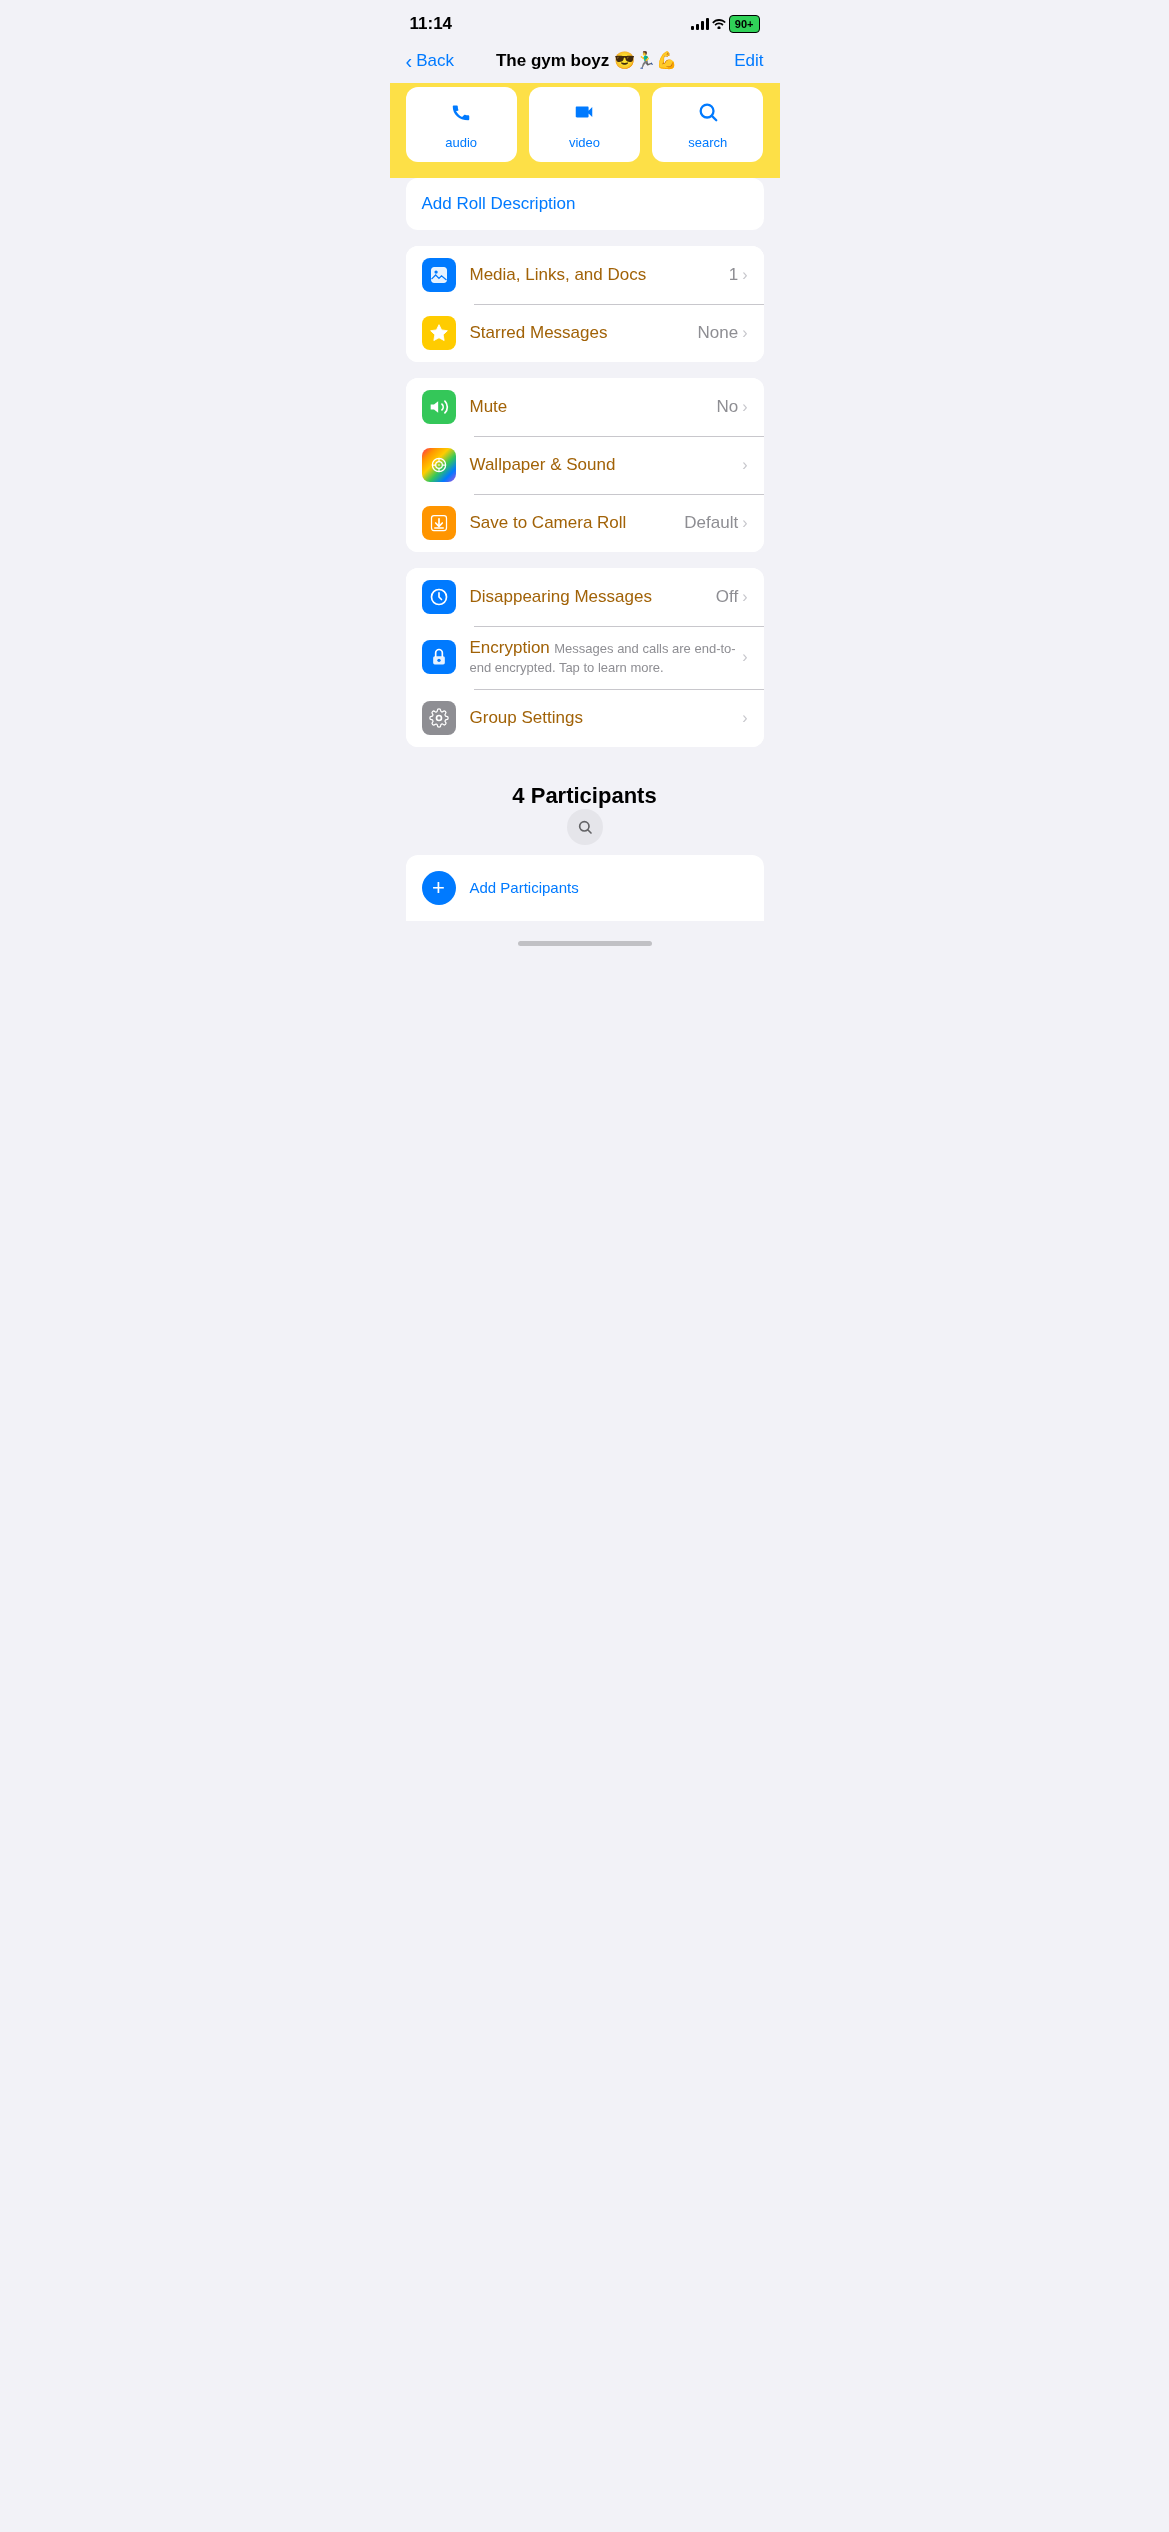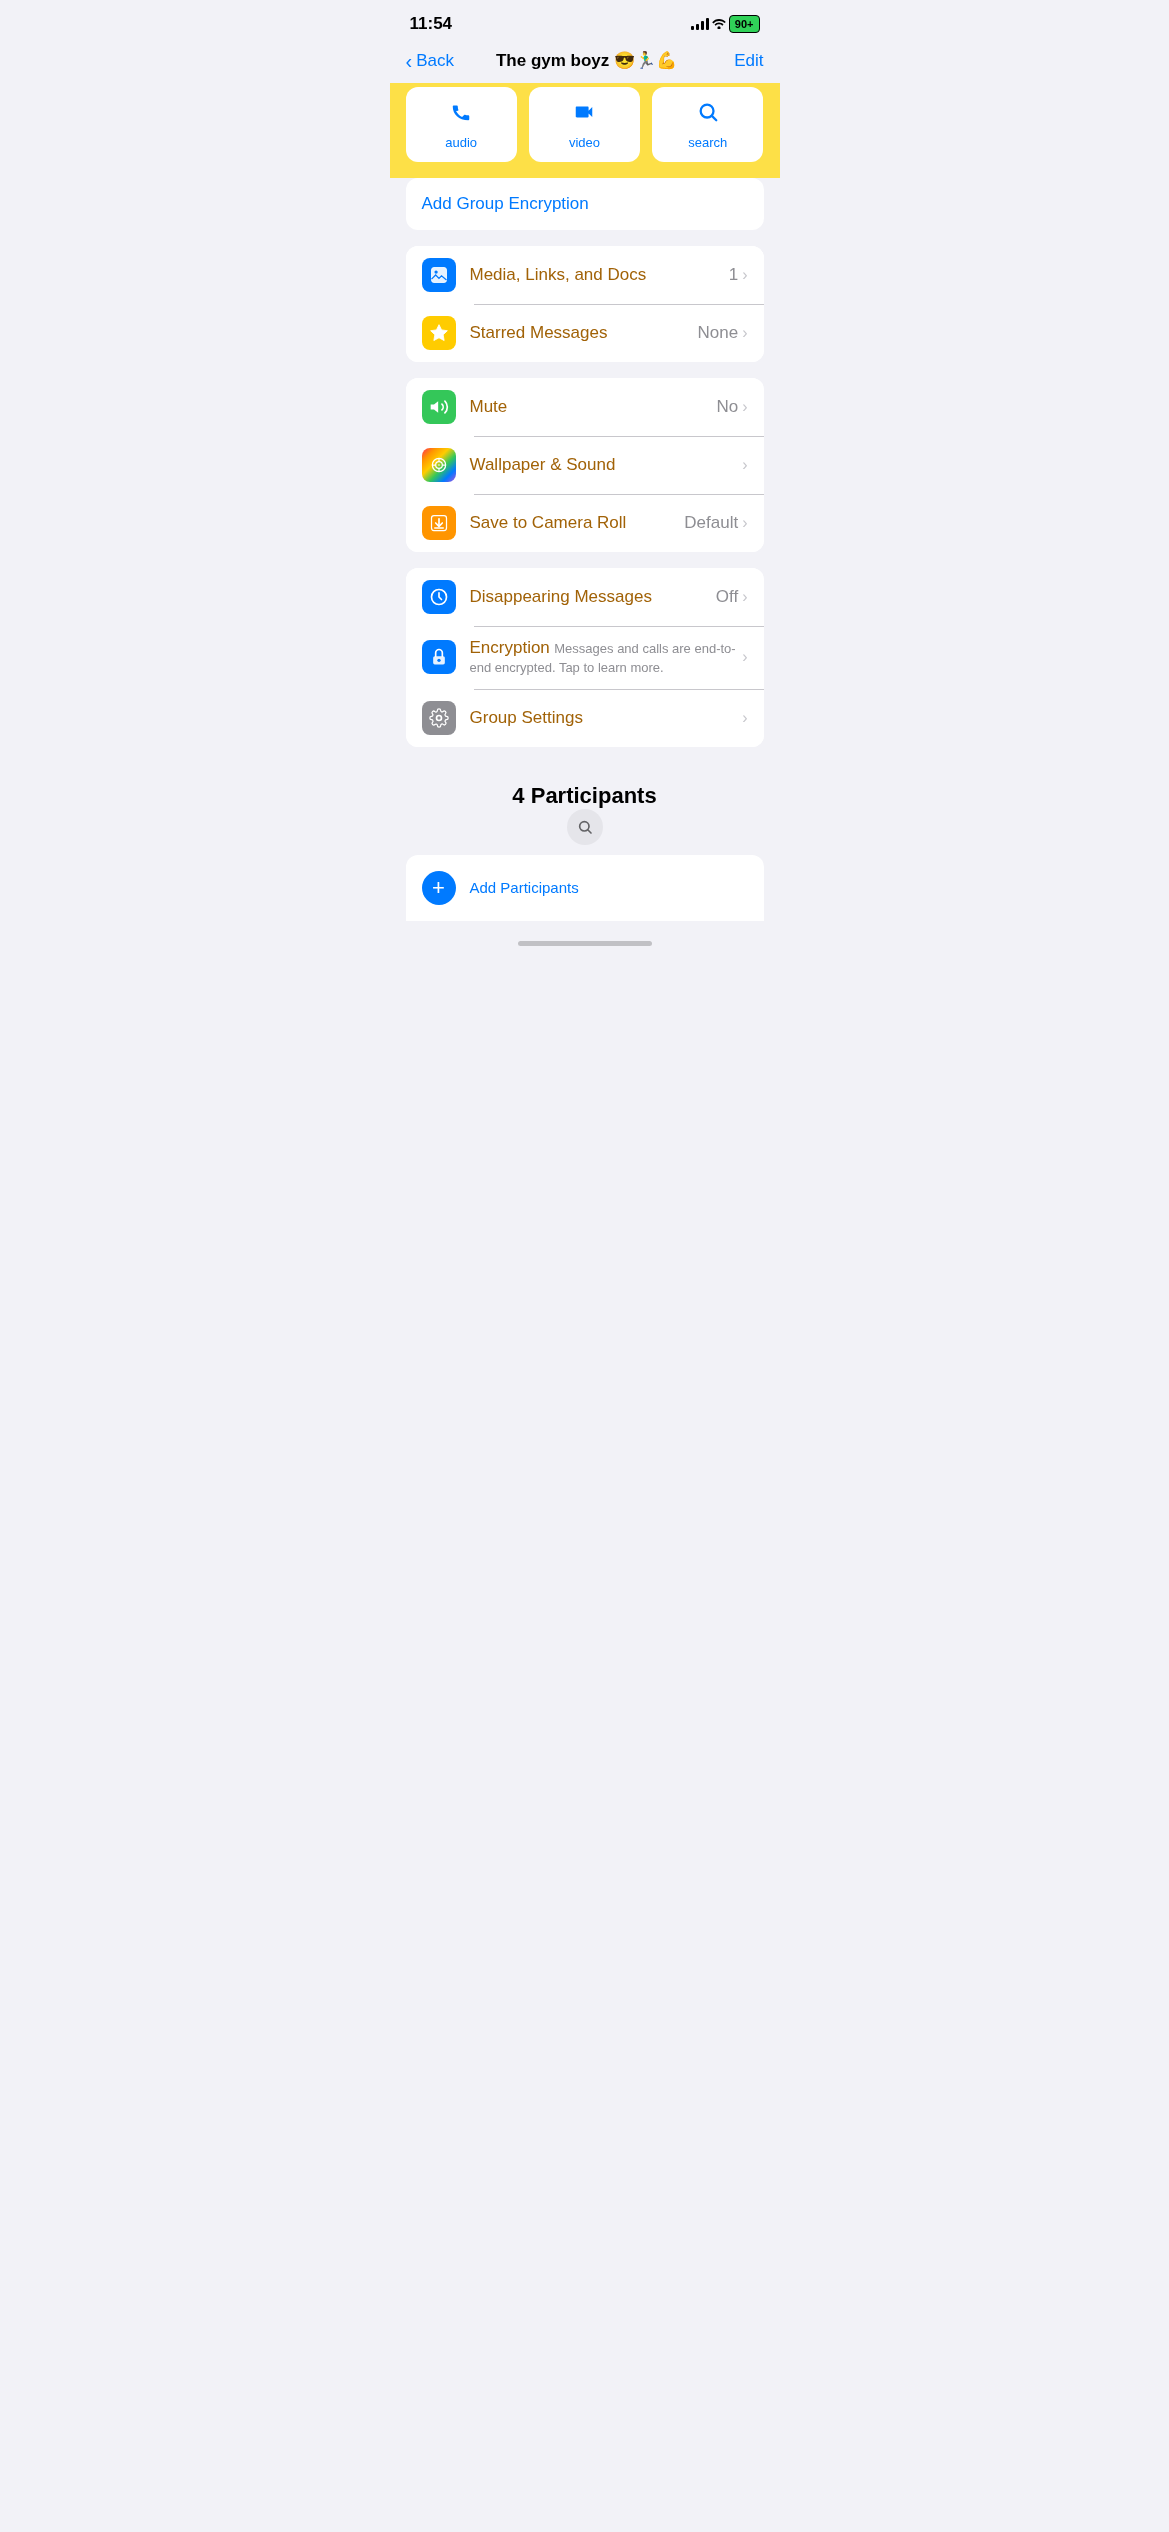--- a/index.html
+++ b/index.html
@@ -272,21 +272,21 @@
     .icon-svg {
       width: 20px;
       height: 20px;
       fill: white;
     }
   </style>
 </head>
 <body>
 
 <div class="status-bar">
-  <span class="status-time">11:54</span>
+  <span class="status-time">11:14</span>
   <div class="status-icons">
     <div class="signal-bars">
       <span></span>
         <span></span>
         <span></span>
         <span></span>
     </div>
     <span class="wifi-icon">
       <svg width="16" height="12" viewBox="0 0 20 15" fill="none">
         <path d="M10 11.5a2 2 0 1 1 0 4 2 2 0 0 1 0-4zm0-4.5c2.2 0 4.2.9 5.6 2.4l-1.4 1.4A5.5 5.5 0 0 0 10 9a5.5 5.5 0 0 0-4.2 1.8L4.4 9.4A7.5 7.5 0 0 1 10 7zm0-4.5c3.3 0 6.3 1.4 8.5 3.6L17 7.5A9.5 9.5 0 0 0 10 5a9.5 9.5 0 0 0-7 3.1L1.5 6.6A11.5 11.5 0 0 1 10 2.5z" fill="#000"></path>
@@ -327,21 +327,21 @@
       <svg width="22" height="22" viewBox="0 0 24 24" fill="none">
         <circle cx="11" cy="11" r="7" stroke="#007aff" stroke-width="2.5" fill="none"></circle>
         <line x1="16.5" y1="16.5" x2="21" y2="21" stroke="#007aff" stroke-width="2.5" stroke-linecap="round"></line>
       </svg>
     </span>
     <span class="action-label">search</span>
   </button>
 </div>
 
 <div class="section section-add-desc">
-  <span class="add-desc-text">Add Group Encryption</span>
+  <span class="add-desc-text">Add Roll Description</span>
 </div>
 
 <div class="section">
   <div class="list-row">
     <div class="row-icon icon-blue">
       <svg class="icon-svg" viewBox="0 0 24 24">
         <rect x="3" y="3" width="18" height="18" rx="3" fill="white" opacity="0.9"></rect>
         <rect x="3" y="3" width="18" height="18" rx="3" fill="none" stroke="white" stroke-width="1"></rect>
         <circle cx="8.5" cy="8.5" r="2" fill="#007aff"></circle>
         <polyline points="3,17 8,12 12,16 15,13 21,18" fill="none" stroke="#007aff" stroke-width="1.5"></polyline>

